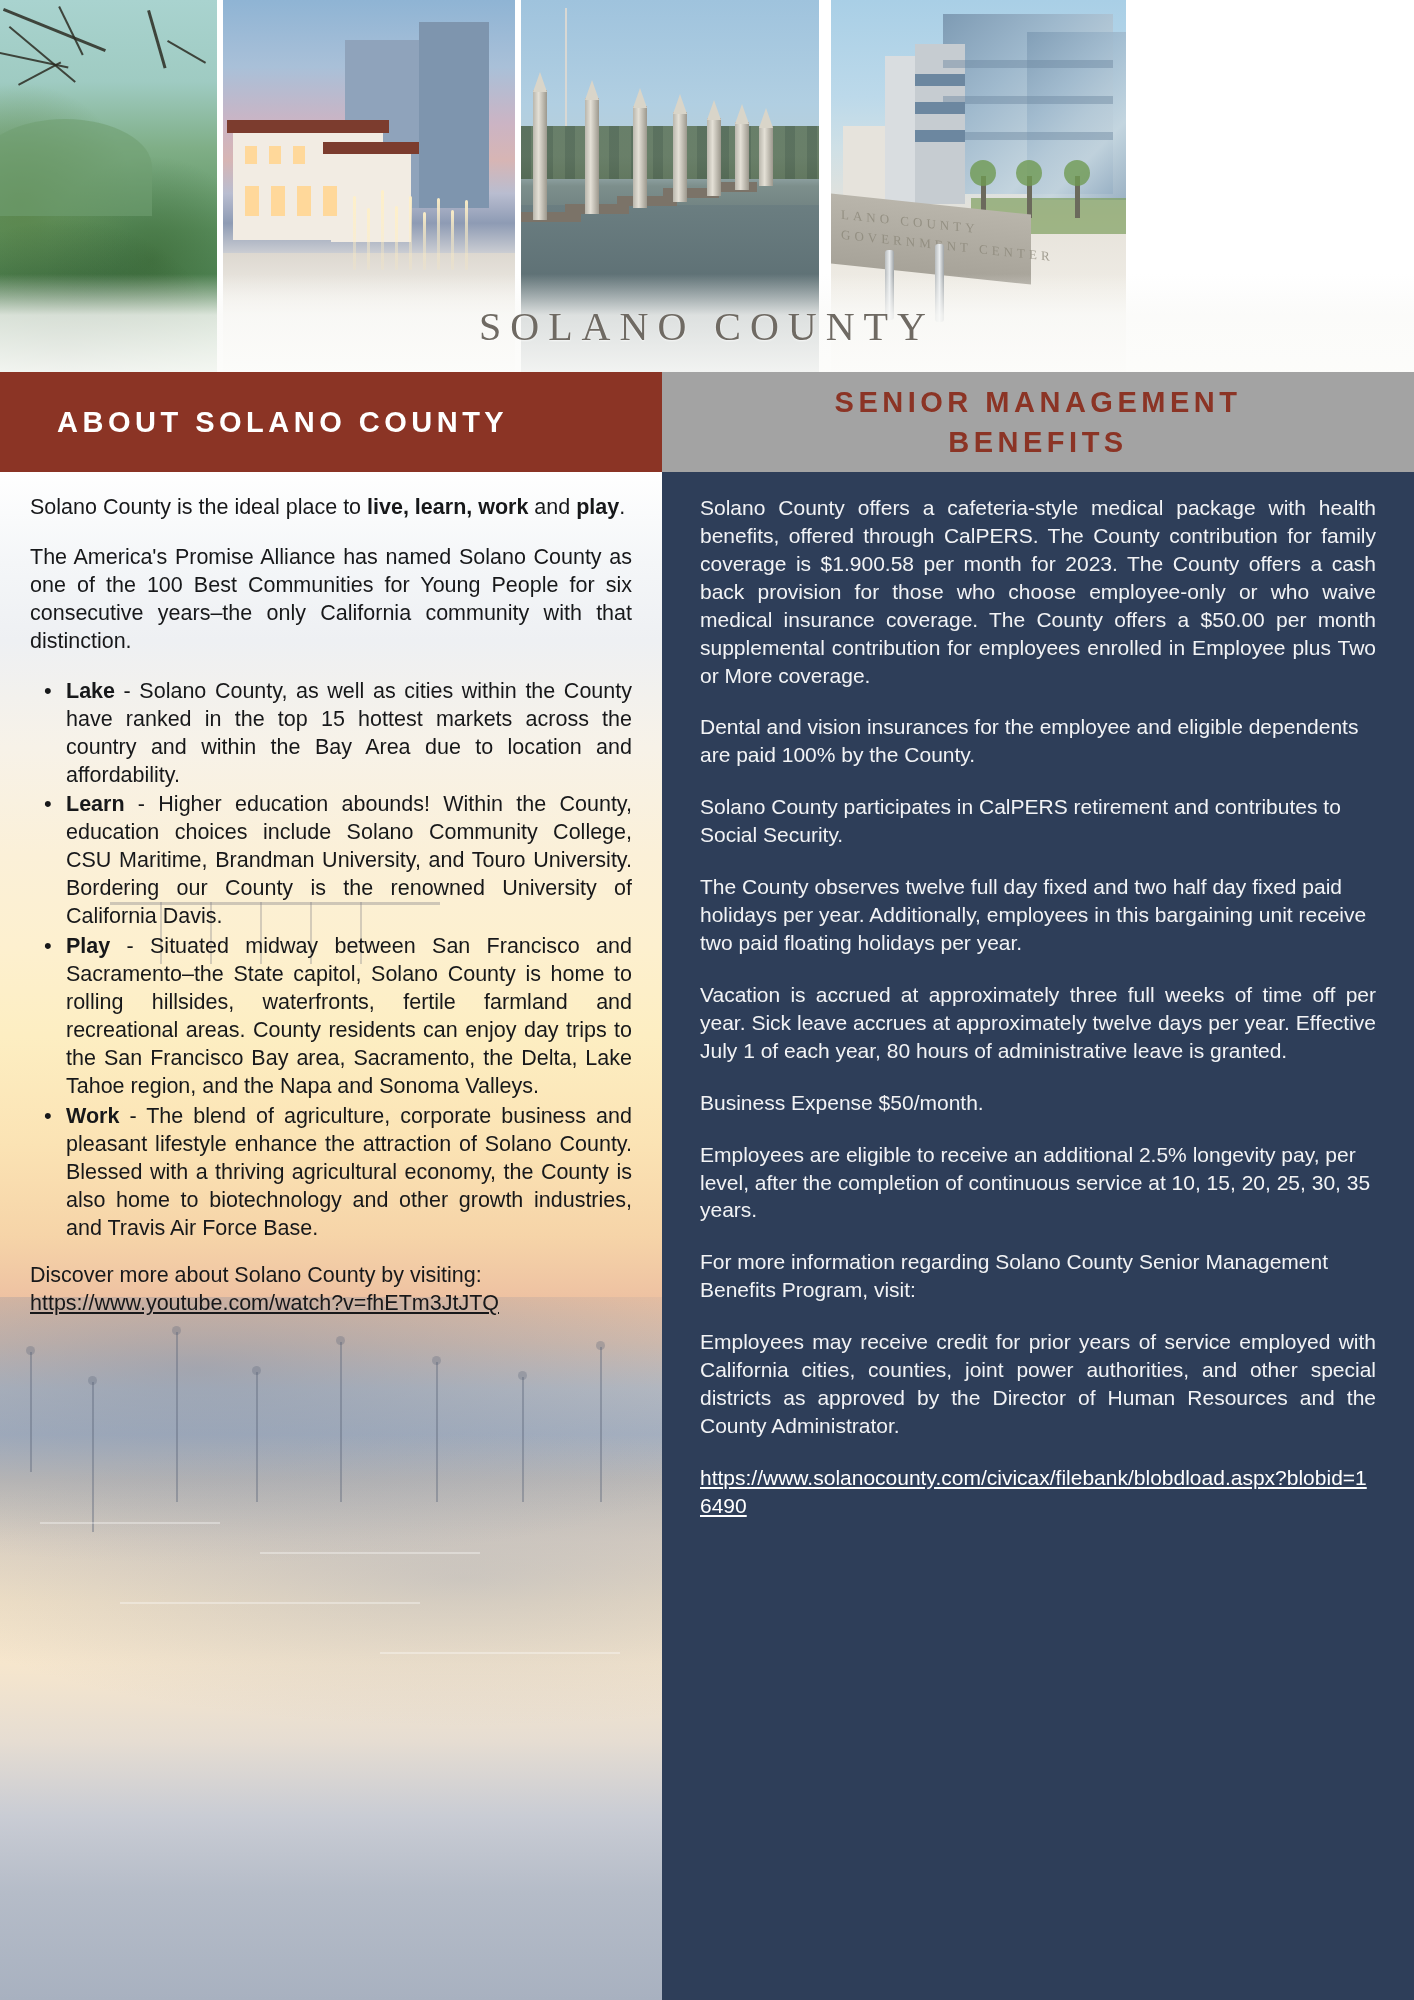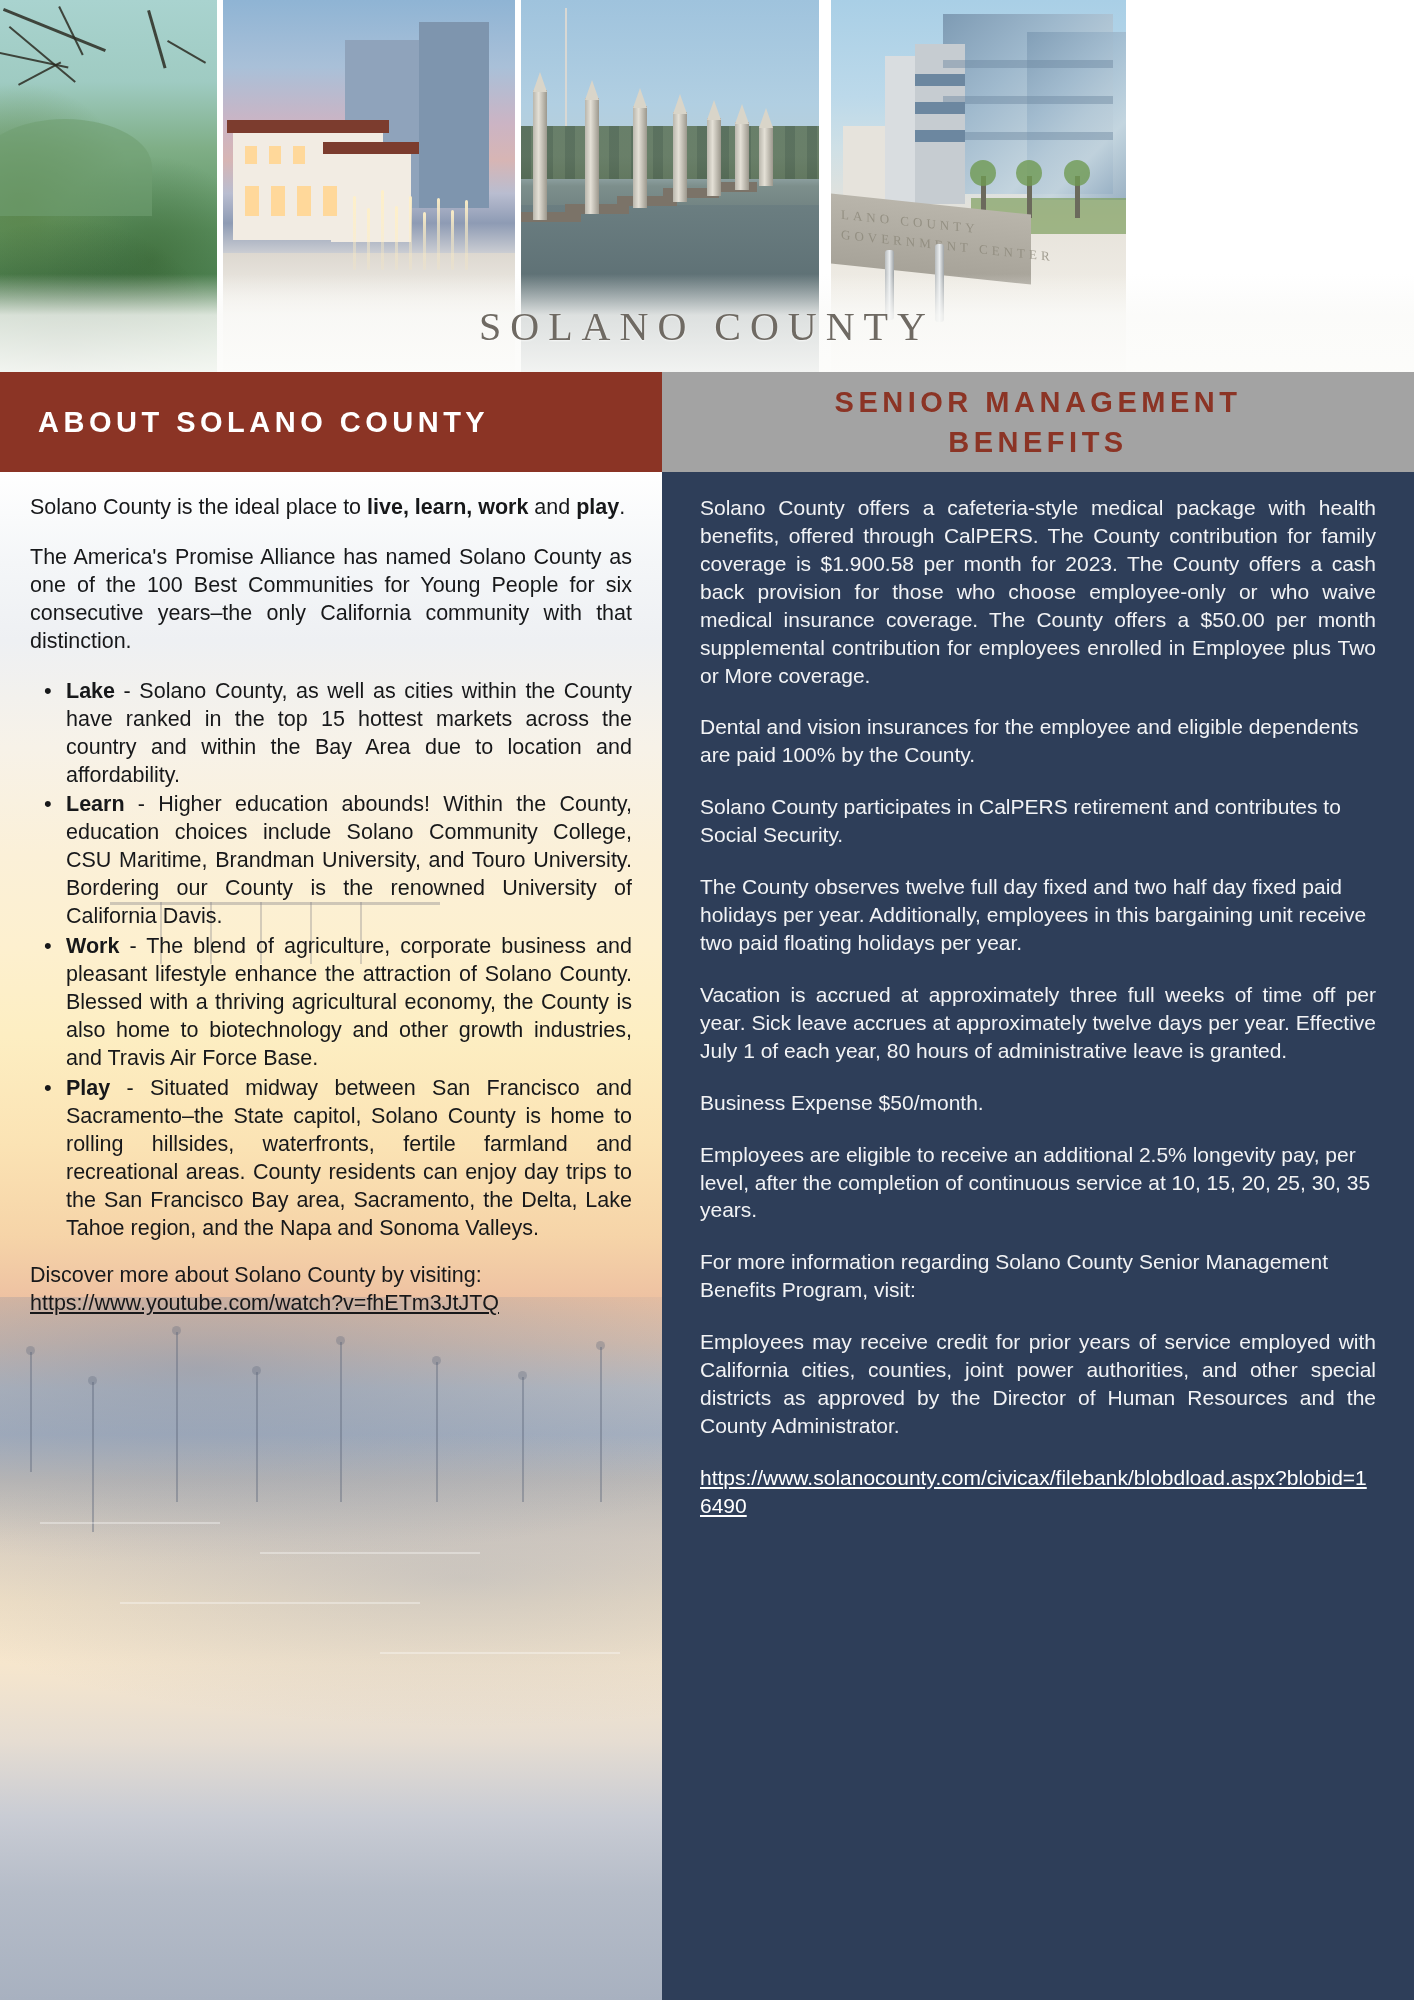--- a/index.html
+++ b/index.html
@@ -74,21 +74,21 @@
   }
 
   
   .hdr-left {
     position:absolute; left:0; top:372px; width:662px; height:100px;
     background:#8b3425;
     display:flex; align-items:center;
   }
   .hdr-left-title {
     color:#ffffff; font-size:29px; font-weight:bold; letter-spacing:4.5px;
-    padding-left:38px;
+    padding-left:57px;
   }
   .hdr-right {
     position:absolute; left:662px; top:372px; width:752px; height:100px;
     background:#a3a3a3; display:flex; align-items:center; justify-content:center;
   }
   .hdr-right-title {
     color:#8b3425; font-size:29px; font-weight:bold; letter-spacing:4.5px;
     text-align:center; line-height:1.38; max-width:560px;
   }
 
@@ -312,22 +312,22 @@
 
     <div class="left-content">
 
       <p class="lp nojust"><span>Solano County is the ideal place to </span><b>live, learn, work</b><span> and </span><b>play</b><span>.</span></p>
 
       <p class="lp">The America's Promise Alliance has named Solano County as one of the 100 Best Communities for Young People for six consecutive years–the only California community with that distinction.</p>
 
       <ul class="l-list">
         <li><b>Lake</b><span> - Solano County, as well as cities within the County have ranked in the top 15 hottest markets across the country and within the Bay Area due to location and affordability.</span></li>
         <li><b>Learn</b><span> - Higher education abounds! Within the County, education choices include Solano Community College, CSU Maritime, Brandman University, and Touro University. Bordering our County is the renowned University of California Davis.</span></li>
+        <li><b>Play</b><span> - Situated midway between San Francisco and Sacramento–the State capitol, Solano County is home to rolling hillsides, waterfronts, fertile farmland and recreational areas. County residents can enjoy day trips to the San Francisco Bay area, Sacramento, the Delta, Lake Tahoe region, and the Napa and Sonoma Valleys.</span></li>
         <li><b>Work</b><span> - The blend of agriculture, corporate business and pleasant lifestyle enhance the attraction of Solano County. Blessed with a thriving agricultural economy, the County is also home to biotechnology and other growth industries, and Travis Air Force Base.</span></li>
-        <li><b>Play</b><span> - Situated midway between San Francisco and Sacramento–the State capitol, Solano County is home to rolling hillsides, waterfronts, fertile farmland and recreational areas. County residents can enjoy day trips to the San Francisco Bay area, Sacramento, the Delta, Lake Tahoe region, and the Napa and Sonoma Valleys.</span></li>
       </ul>
 
       <div class="l-closing">Discover more about Solano County by visiting:</div>
       <a class="l-link" href="#">https://www.youtube.com/watch?v=fhETm3JtJTQ</a>
     </div>
   </div>
 
   <div class="col-right">
     <p class="rp">Solano County offers a cafeteria-style medical package with health benefits, offered through CalPERS. The County contribution for family coverage is $1.900.58 per month for 2023. The County offers a cash back provision for those who choose employee-only or who waive medical insurance coverage. The County offers a $50.00 per month supplemental contribution for employees enrolled in Employee plus Two or More coverage.</p>
     <p class="rp nojust">Dental and vision insurances for the employee and eligible dependents are paid 100% by the County.</p>

